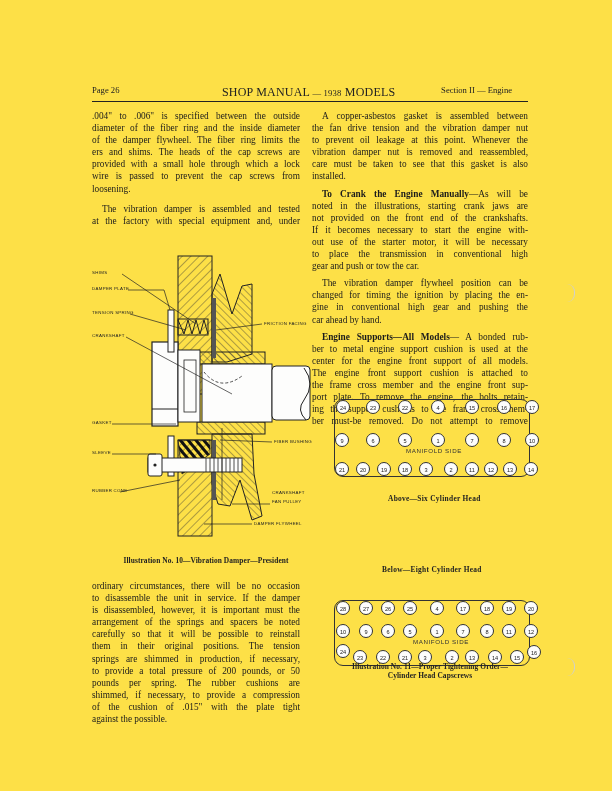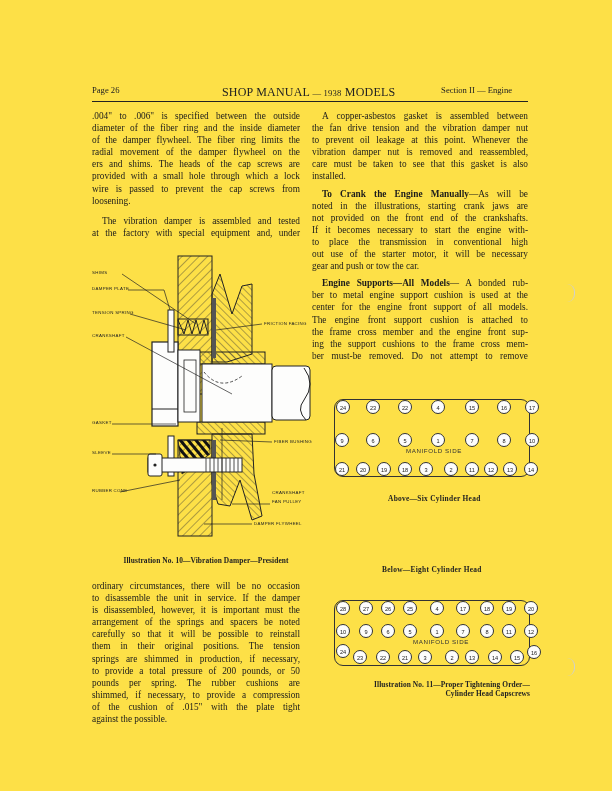--- a/index.html
+++ b/index.html
@@ -57,21 +57,20 @@
     <span class="center"><span class="sc">Shop Manual</span><span> — </span><span>1938</span><span class="sc"> Models</span></span>
     <span class="right">Section II — Engine</span>
   </div>
   <div class="header-rule"></div>
 
   <div class="col col-left-top">
     <p>
       <span class="line">.004" to .006" is specified between the outside</span>
       <span class="line">diameter of the fiber ring and the inside diameter</span>
       <span class="line">of the damper flywheel. The fiber ring limits the</span>
-      <span class="line">radial movement of the damper flywheel on the</span>
       <span class="line">ers and shims. The heads of the cap screws are</span>
       <span class="line">provided with a small hole through which a lock</span>
       <span class="line">wire is passed to prevent the cap screws from</span>
       <span class="line last">loosening.</span>
     </p>
     <p style="margin-top:8px;">
       <span class="line" style="padding-left:10px;">The vibration damper is assembled and tested</span>
       <span class="line">at the factory with special equipment and, under</span>
     </p>
   </div>
@@ -192,30 +191,37 @@
       <span class="line">to prevent oil leakage at this point. Whenever the</span>
       <span class="line">vibration damper nut is removed and reassembled,</span>
       <span class="line">care must be taken to see that this gasket is also</span>
       <span class="line last">installed.</span>
     </p>
     <p>
       <span class="line" style="padding-left:10px;"><b>To Crank the Engine Manually</b><span>—As will be</span></span>
       <span class="line">noted in the illustrations, starting crank jaws are</span>
       <span class="line">not provided on the front end of the crankshafts.</span>
       <span class="line">If it becomes necessary to start the engine with-</span>
+      <span class="line">out use of the starter motor, it will be necessary</span>
       <span class="line">to place the transmission in conventional high</span>
-      <span class="line">out use of the starter motor, it will be necessary</span>
       <span class="line last">gear and push or tow the car.</span>
+    </p>
+    <p>
+      <span class="line" style="padding-left:10px;">The vibration damper flywheel position can be</span>
+      <span class="line">changed for timing the ignition by placing the en-</span>
+      <span class="line">gine in conventional high gear and pushing the</span>
+      <span class="line last">car ahead by hand.</span>
     </p>
     <p>
       <span class="line" style="padding-left:10px;"><b>Engine Supports—All Models</b><span>— A bonded rub-</span></span>
       <span class="line">ber to metal engine support cushion is used at the</span>
       <span class="line">center for the engine front support of all models.</span>
       <span class="line">The engine front support cushion is attached to</span>
       <span class="line">the frame cross member and the engine front sup-</span>
+      <span class="line">port plate. To remove the engine, the bolts retain-</span>
       <span class="line">ing the support cushions to the frame cross mem-</span>
       <span class="line">ber must-be removed. Do not attempt to remove</span>
     </p>
   </div>
 
   <div class="head" style="left:334px; top:399px; width:194px; height:76px;"></div>
   <div>
     <div class="bolt" style="left:336px; top:400px;">24</div>
     <div class="bolt" style="left:366px; top:400px;">23</div>
     <div class="bolt" style="left:398px; top:400px;">22</div>
@@ -276,20 +282,20 @@
     <div class="bolt" style="left:353px; top:650px;">23</div>
     <div class="bolt" style="left:376px; top:650px;">22</div>
     <div class="bolt" style="left:398px; top:650px;">21</div>
     <div class="bolt" style="left:418px; top:650px;">3</div>
     <div class="bolt" style="left:445px; top:650px;">2</div>
     <div class="bolt" style="left:465px; top:650px;">13</div>
     <div class="bolt" style="left:488px; top:650px;">14</div>
     <div class="bolt" style="left:510px; top:650px;">15</div>
     <div class="bolt" style="left:527px; top:645px;">16</div>
   </div>
-  <div class="caption" style="left:330px; top:680px; width:200px; line-height:9px;text-align:right;">
+  <div class="caption" style="left:330px; top:662px; width:200px; line-height:9px;">
     <div>Illustration No. 11—Proper Tightening Order—</div>
     <div>Cylinder Head Capscrews</div>
   </div>
 
   <div class="margin-mark" style="top:284px;"></div>
   <div class="margin-mark" style="top:658px;"></div>
 </div>
 
 </body></html>

